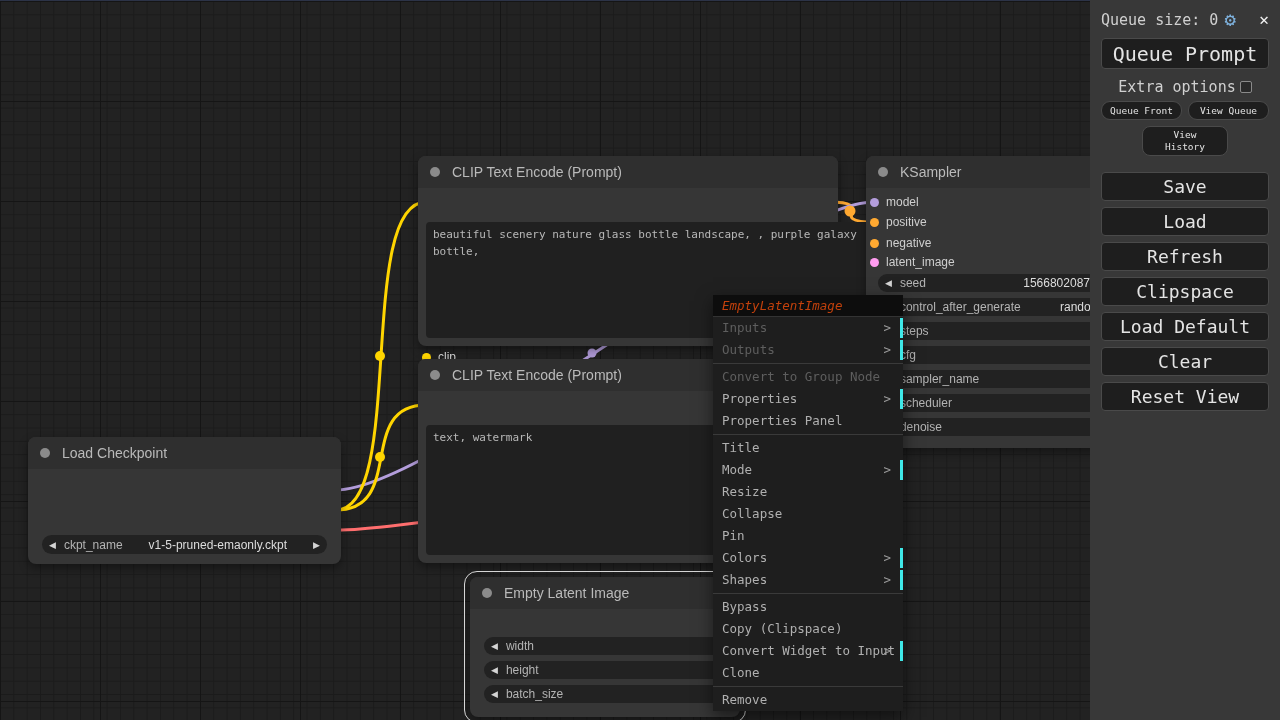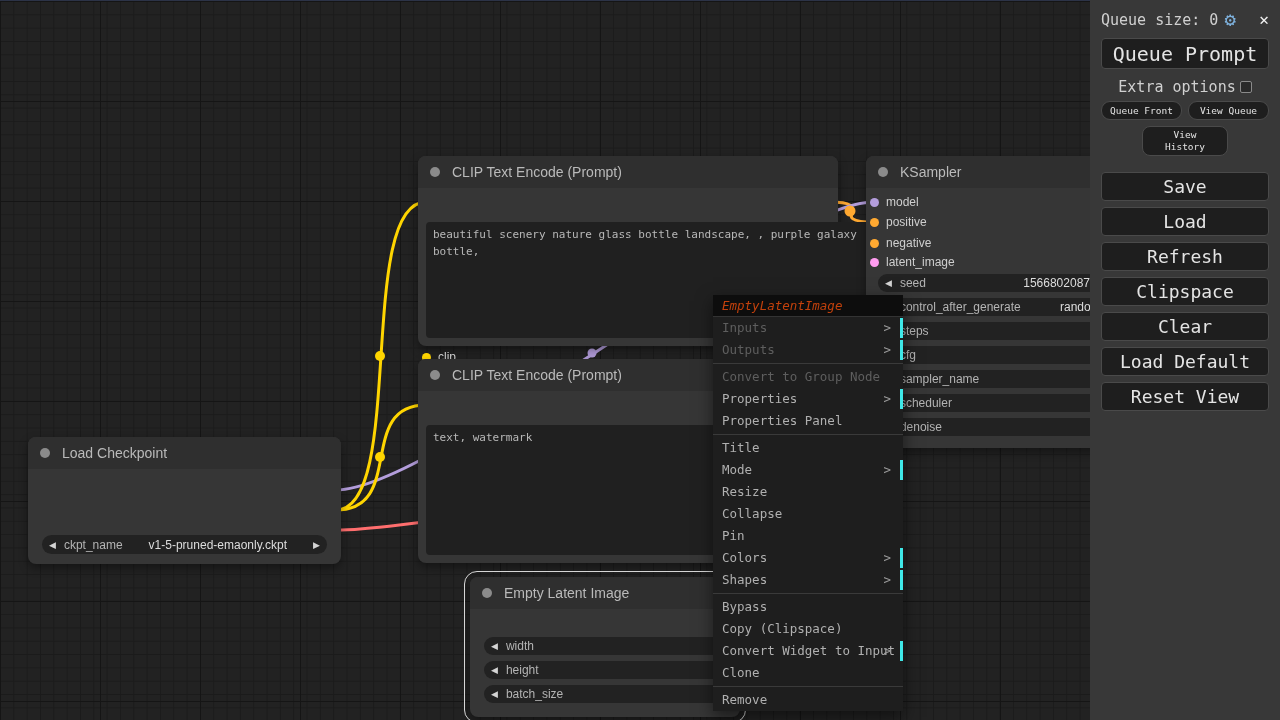--- a/index.html
+++ b/index.html
@@ -323,17 +323,17 @@
   </div>
   <div class="btn btn-hist">
     <span>View</span>
     <span>History</span>
   </div>
   <div class="stack">
     <div class="btn btn-big">Save</div>
     <div class="btn btn-big">Load</div>
     <div class="btn btn-big">Refresh</div>
     <div class="btn btn-big">Clipspace</div>
+    <div class="btn btn-big">Load Default</div>
     <div class="btn btn-big">Clear</div>
-    <div class="btn btn-big">Load Default</div>
     <div class="btn btn-big">Reset View</div>
   </div>
 </aside>
 
 </body></html>

